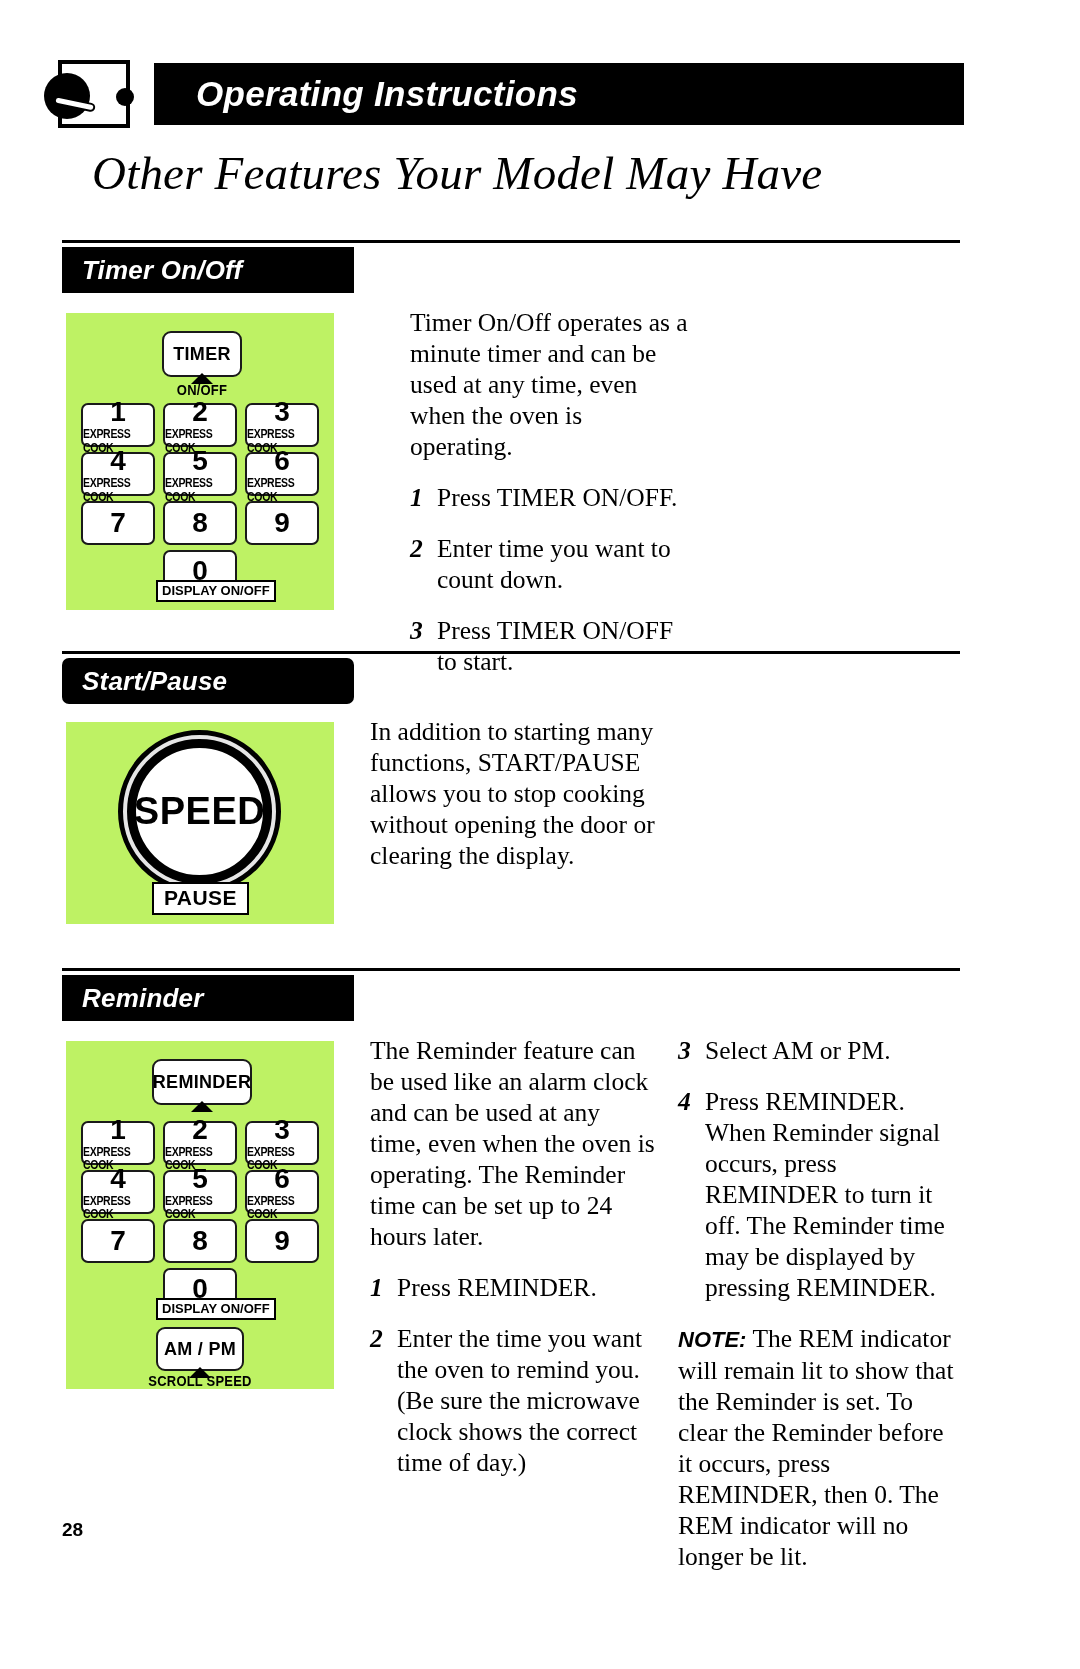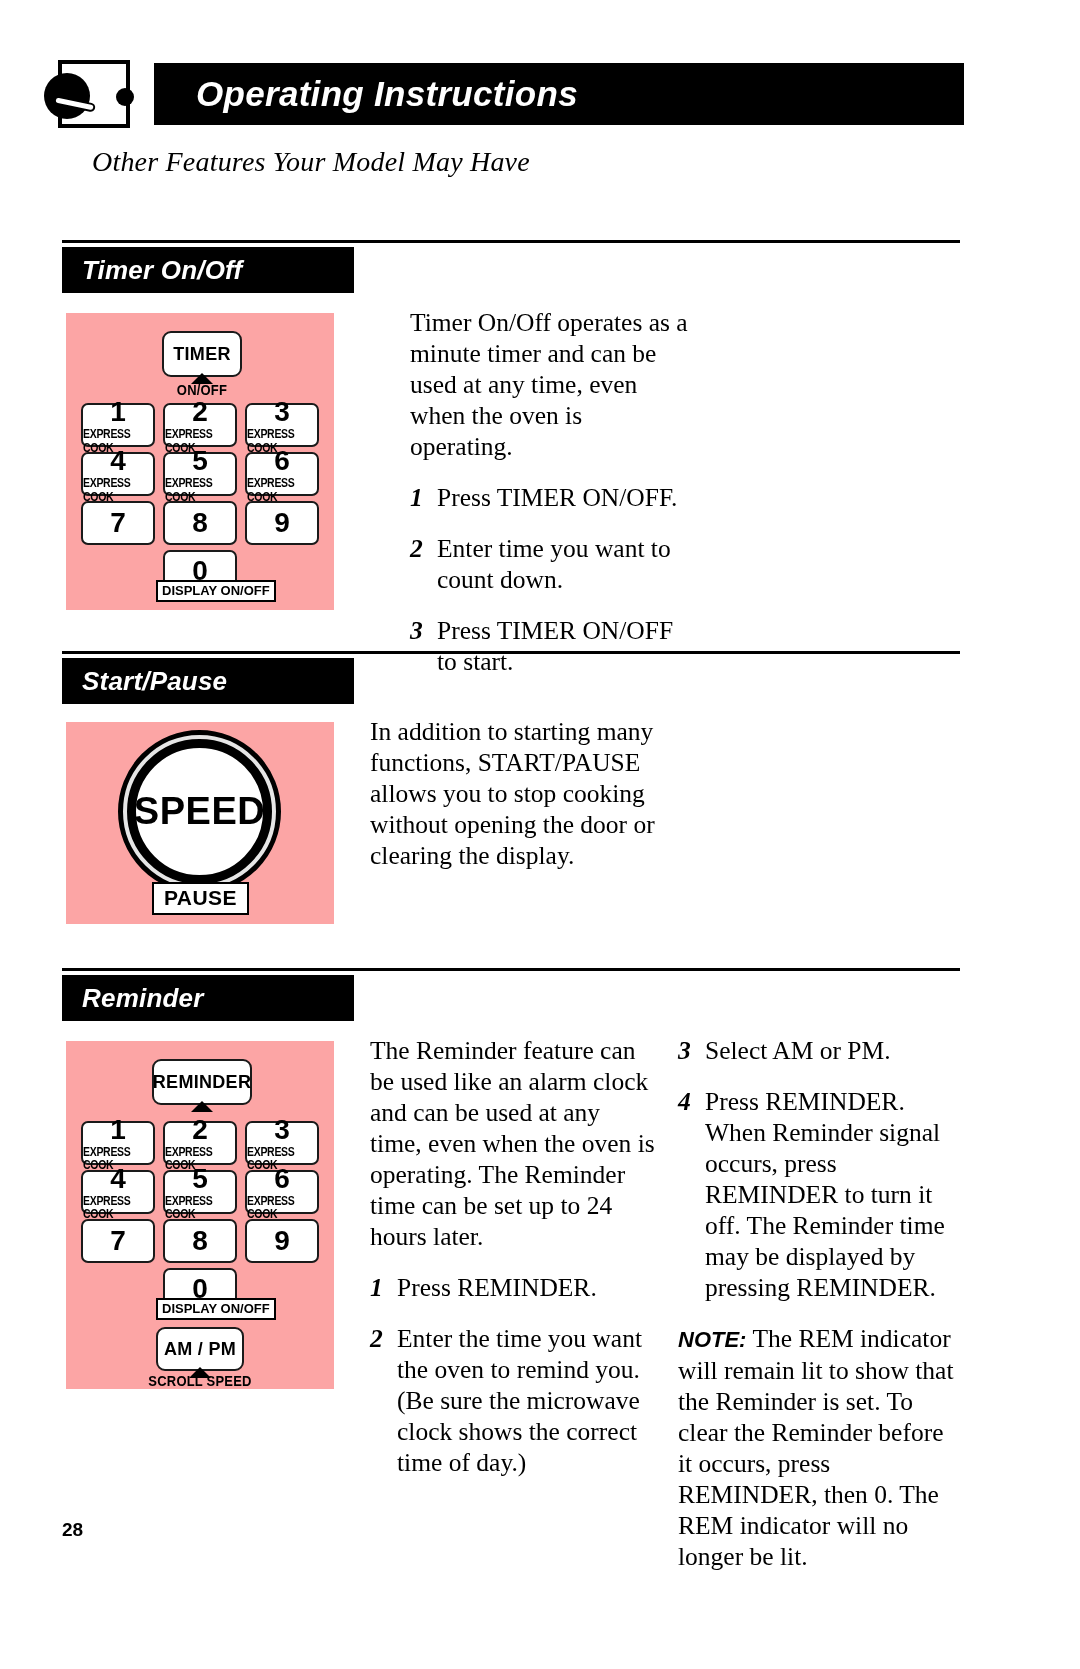--- a/index.html
+++ b/index.html
@@ -75,21 +75,21 @@
     font-size: 35px;
     letter-spacing: 0.3px;
     padding-left: 42px;
   }
 
   .page-subtitle {
     position: absolute;
     left: 92px; top: 146px;
     font-family: "Liberation Serif", serif;
     font-style: italic;
-    font-size: 28px;
+    font-size: 47px;
     letter-spacing: 0.2px;
     white-space: nowrap;
   }
 
   
   .rule {
     position: absolute;
     left: 62px;
     width: 898px; height: 3px;
     background: #000;
@@ -108,21 +108,21 @@
     font-style: italic;
     font-weight: bold;
     font-size: 26px;
     padding-left: 20px;
     letter-spacing: 0.2px;
   }
 
   
   .panel {
     position: absolute;
-    background: #fca5a5;
+    background: #bef264;
   }
   .kp-key {
     position: absolute;
     background: #fff;
     border: 2.5px solid #1a1a1a;
     border-radius: 7px;
     display: flex;
     flex-direction: column;
     align-items: center;
     justify-content: center;
@@ -333,21 +333,21 @@
       <span>Enter time you want to count down.</span>
     </div>
     <div class="step">
       <span class="num">3</span>
       <span>Press TIMER ON/OFF to start.</span>
     </div>
   </div>
 
 
   <div class="rule" style="top:651px;"></div>
-  <div class="sec-bar" style="top:658px;">
+  <div class="sec-bar" style="top:658px;border-radius:7px;">
     <span class="sec-title">Start/Pause</span>
   </div>
 
   <div class="panel" style="left:66px; top:722px; width:268px; height:202px;">
     <div class="start-outer" style="left:52px; top:8px; width:163px; height:163px;"></div>
     <div class="start-inner" style="left:61px; top:17px; width:145px; height:145px;">
       <span>SPEED</span>
     </div>
     <div class="pause-box" style="left:86px; top:160px;">
       <span>PAUSE</span>

